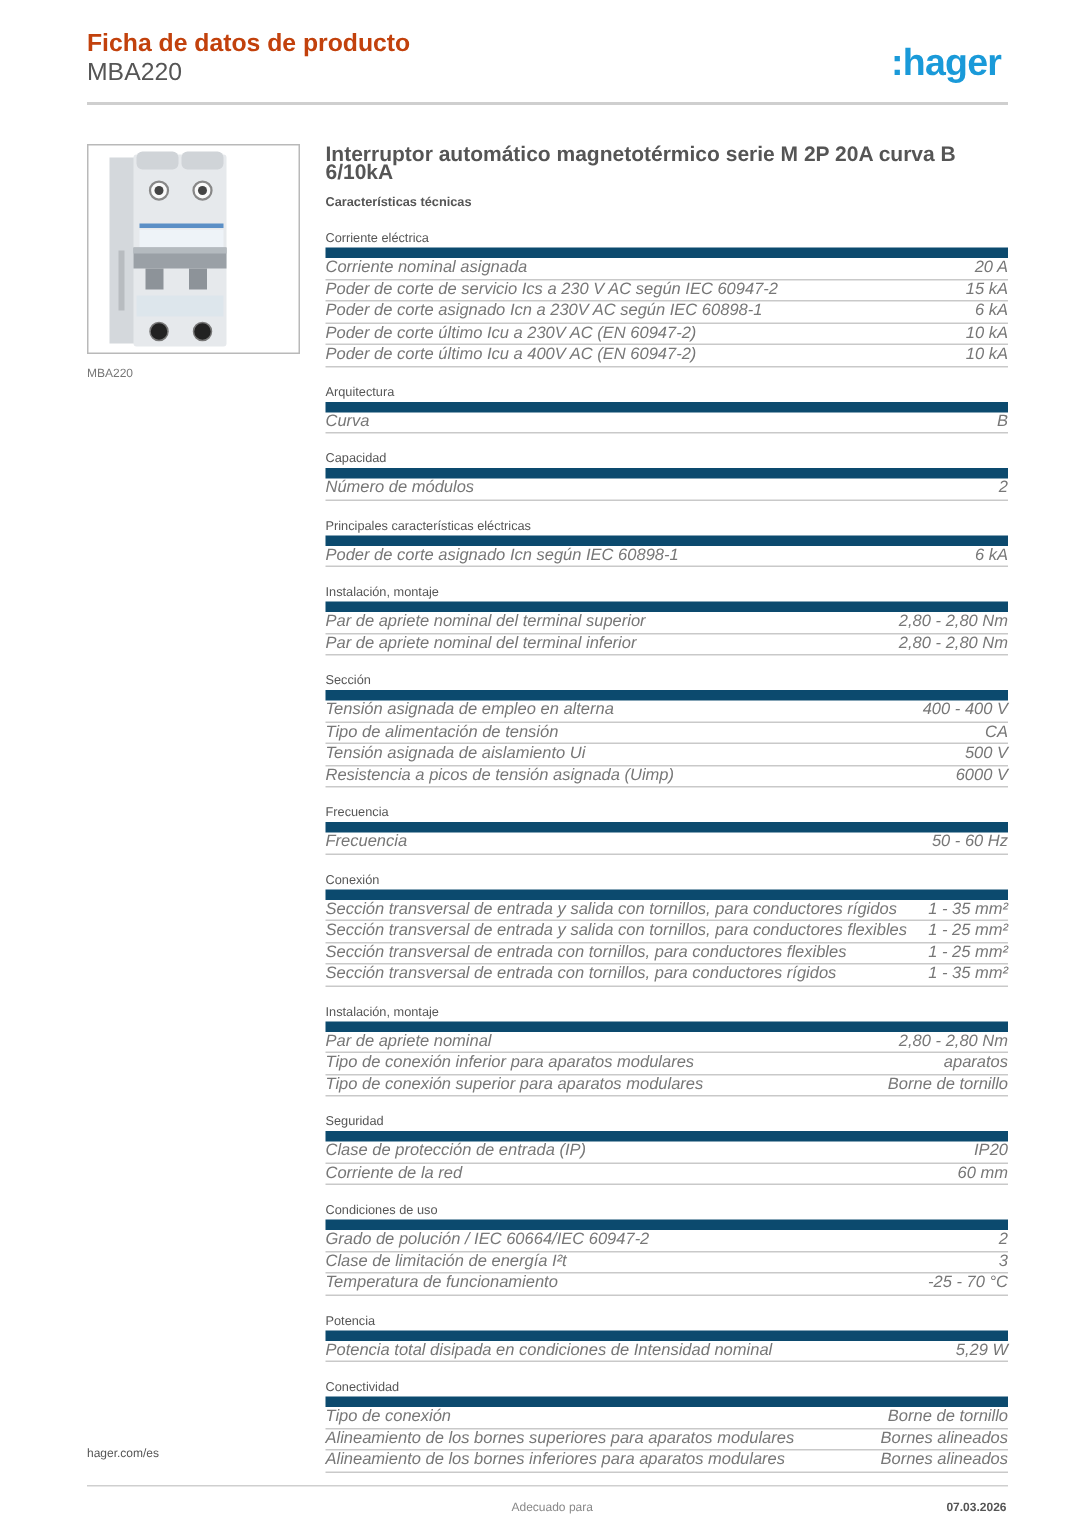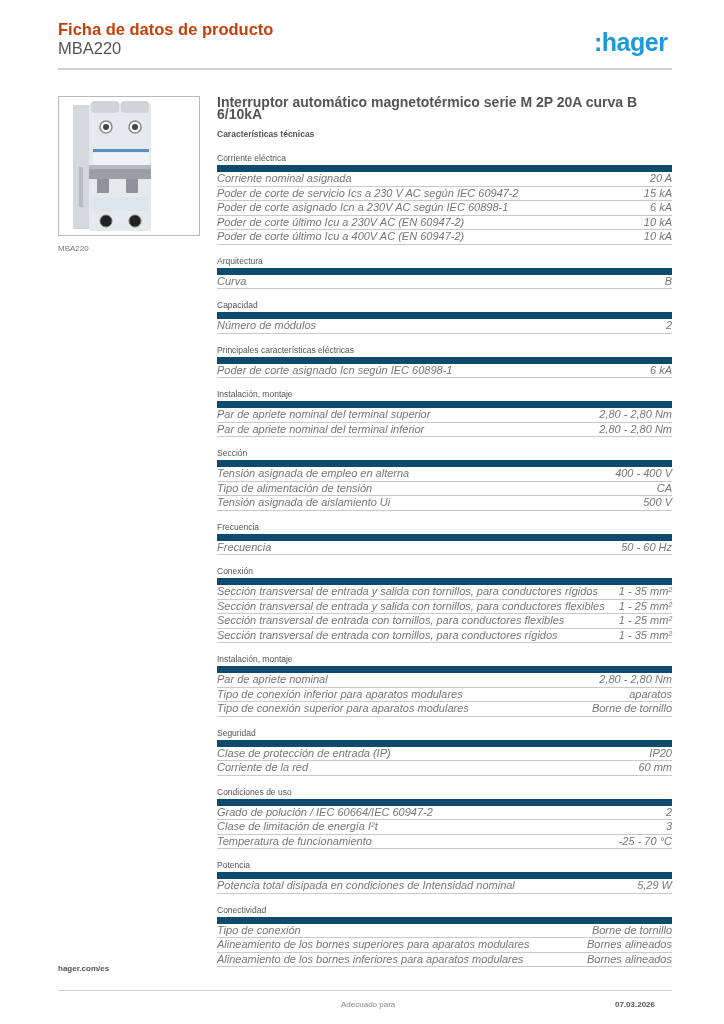--- a/index.html
+++ b/index.html
@@ -16,23 +16,23 @@
   .content { position:absolute; left:217px; top:96px; width:455px; }
   .prod-desc { font-size:14px; font-weight:bold; color:#555; height:14px; line-height:12px; }
   .tech-title { font-size:8.5px; font-weight:bold; color:#555; margin-top:18px; height:14px; line-height:12px; }
   .section { margin-top:10px; }
   .section-title { font-size:8.5px; font-weight:normal; color:#555; height:13px; line-height:12px; border-bottom:7px solid #0c4a6e; }
   .row { display:flex; justify-content:space-between; font-size:11px; color:#777; height:13.5px; line-height:13.5px; border-bottom:1px solid #c9c9c9;font-style:italic; }
   .row .lbl { white-space:nowrap; }
   .row .val { white-space:nowrap; text-align:right; }
 
   .footer-rule { position:absolute; left:58px; top:990px; width:614px; height:1px; background:#cfcfcf; }
-  .footer-left { position:absolute; left:58px; top:964px; font-size:8px; font-weight:bold; color:#555; }
+  .footer-left { position:absolute; left:58px; top:964px; font-size:8px; font-weight:normal; color:#555; }
   .footer-mid { position:absolute; left:341px; top:1000px; font-size:8px; color:#888; }
-  .footer-right { position:absolute; right:69px; top:1000px; font-size:8px; font-weight:bold; color:#555; }
+  .footer-right { position:absolute; right:53px; top:1000px; font-size:8px; font-weight:bold; color:#555; }
 </style>
 </head>
 <body>
 
 <div class="hdr-title">Ficha de datos de producto</div>
 <div class="hdr-code">MBA220</div>
 <div class="logo">:hager</div>
 <div class="hdr-rule"></div>
 
 <div class="prod-frame">
@@ -132,20 +132,24 @@
           <span class="val">400 - 400 V</span>
         </div>
         <div class="row">
           <span class="lbl">Tipo de alimentación de tensión</span>
           <span class="val">CA</span>
         </div>
         <div class="row">
           <span class="lbl">Tensión asignada de aislamiento Ui</span>
           <span class="val">500 V</span>
         </div>
+        <div class="row">
+          <span class="lbl">Resistencia a picos de tensión asignada (Uimp)</span>
+          <span class="val">6000 V</span>
+        </div>
       </div>
       <div class="section">
         <div class="section-title">Frecuencia</div>
         <div class="row">
           <span class="lbl">Frecuencia</span>
           <span class="val">50 - 60 Hz</span>
         </div>
       </div>
       <div class="section">
         <div class="section-title">Conexión</div>

